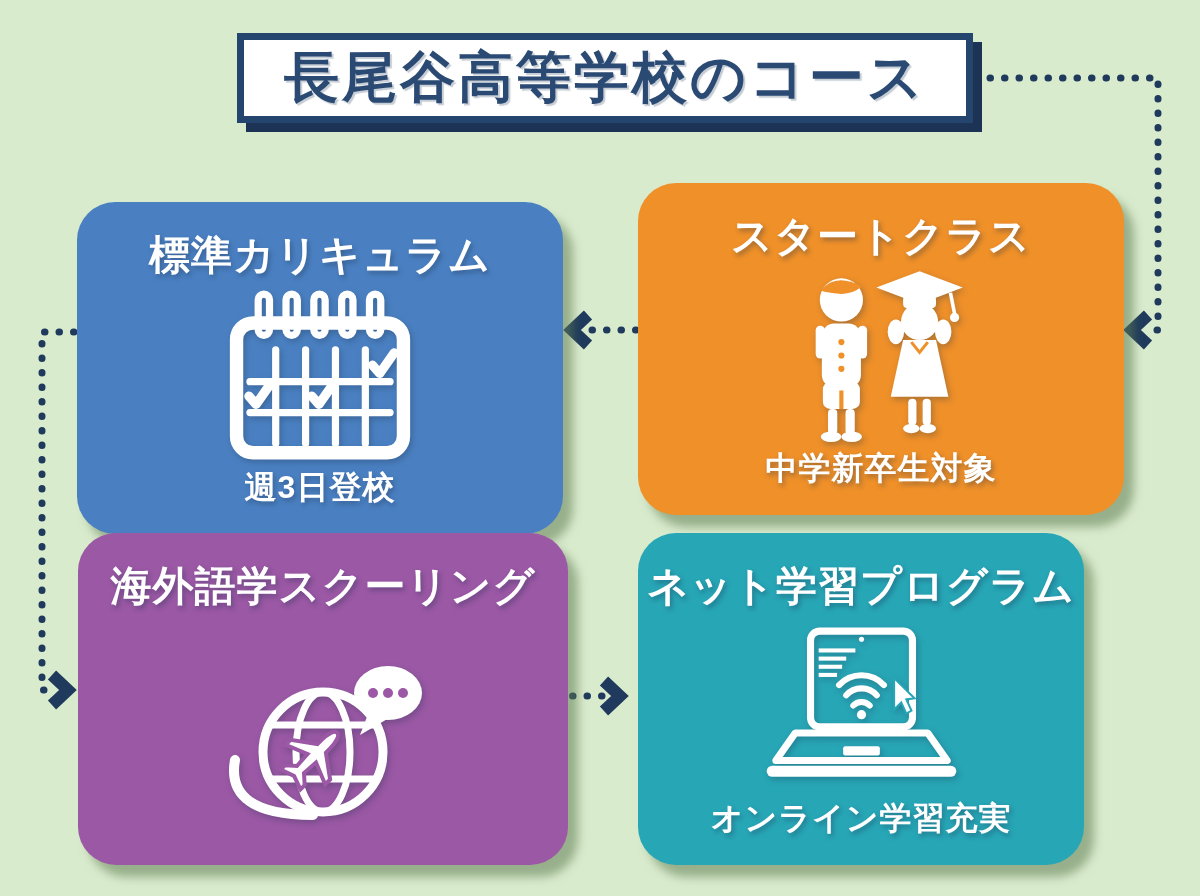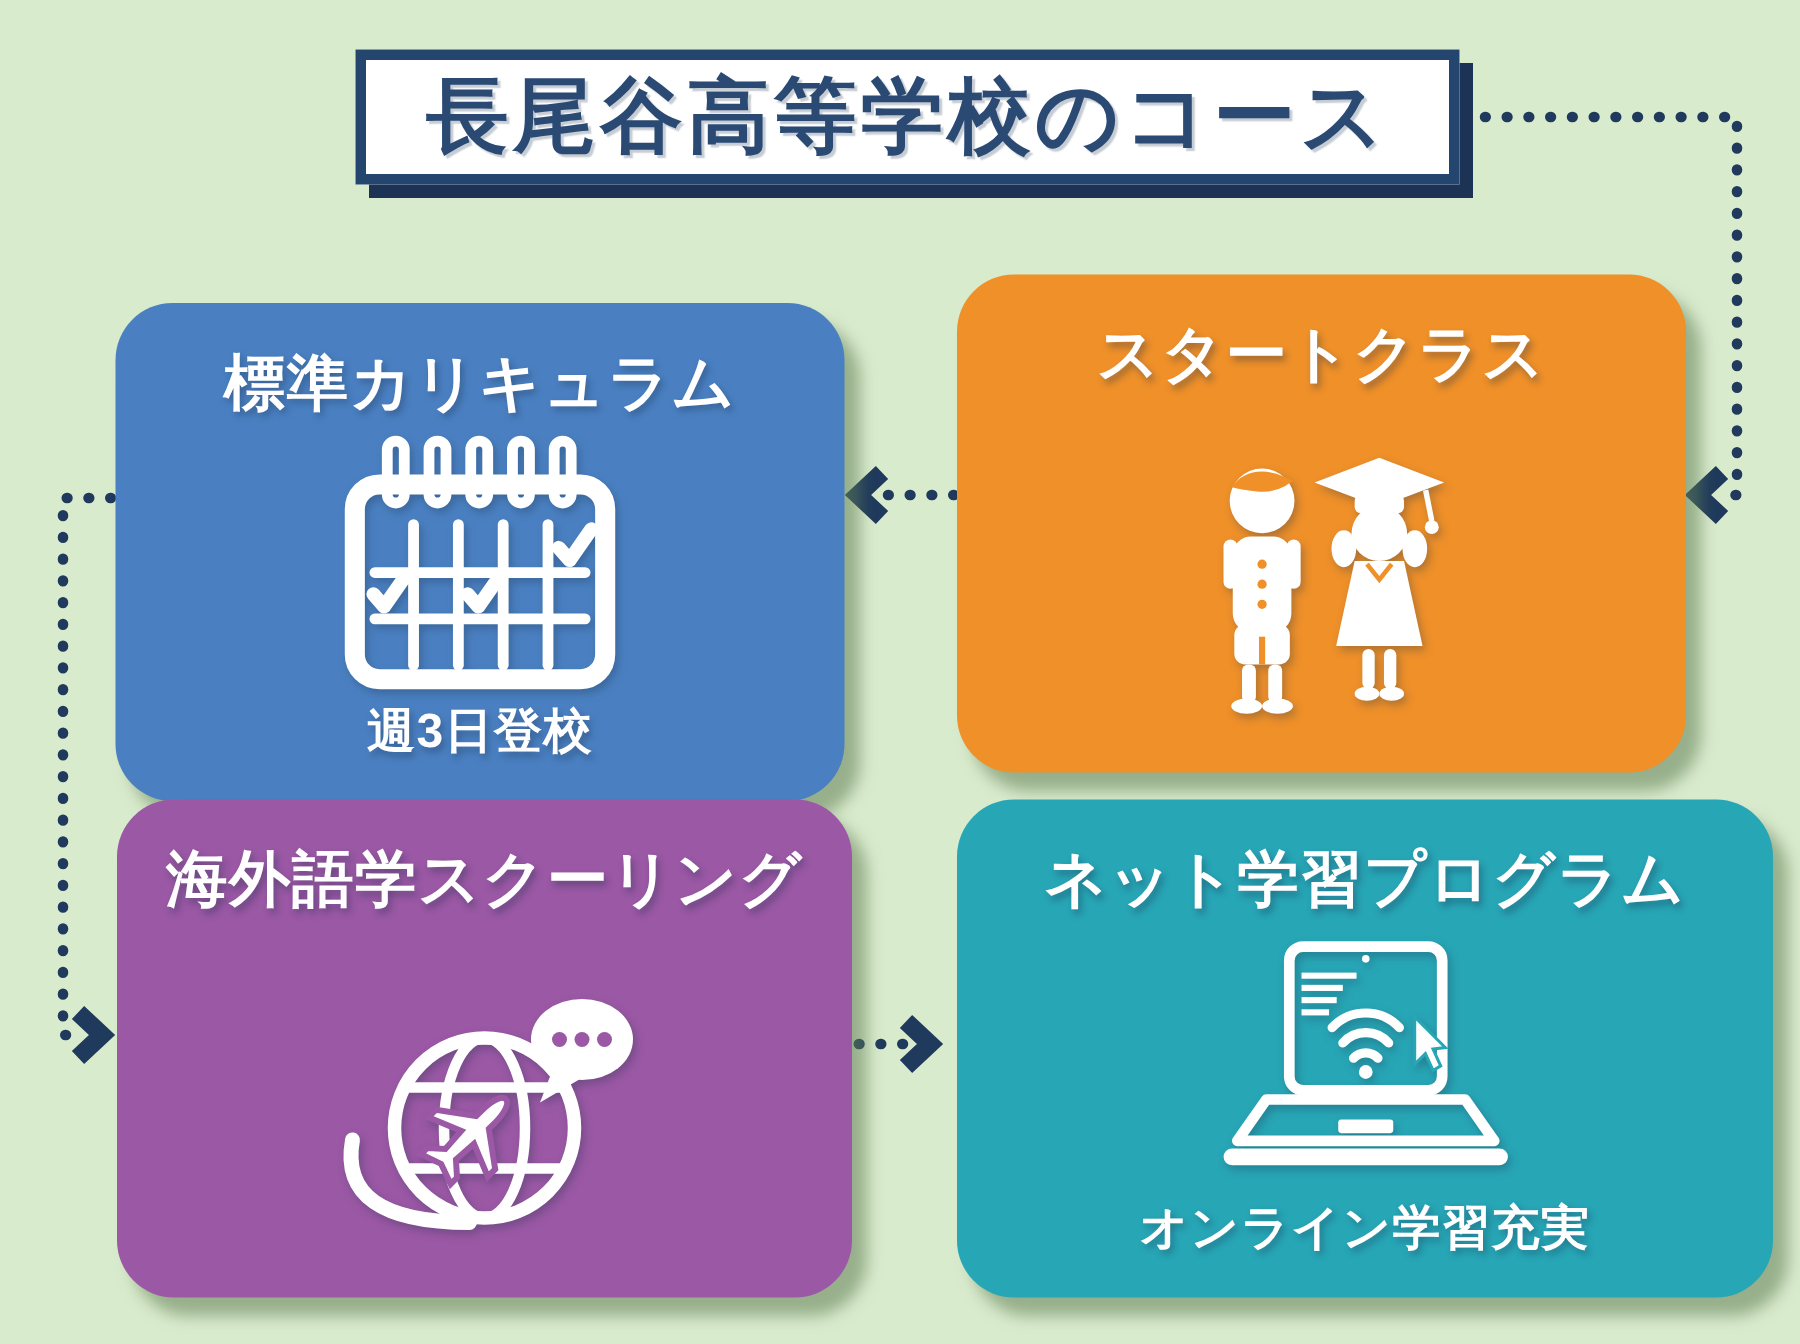--- a/index.html
+++ b/index.html
@@ -50,21 +50,21 @@
     border-radius: 38px;
     box-shadow: 10px 12px 10px rgba(96, 125, 83, 0.55);
     display: flex;
     flex-direction: column;
     align-items: center;
     box-sizing: border-box;
   }
   .card-standard { left: 77px;  top: 163px; margin-top: 39px; }
   .card-start    { left: 638px; top: 163px; margin-top: 20px; }
   .card-overseas { left: 78px;  top: 533px; width: 490px; }
-  .card-net      { left: 638px; top: 533px; width: 544px; }
+  .card-net      { left: 638px; top: 533px; width: 446px; }
 
   .card-title {
     margin-top: 26px;
     font-size: 41px;
     font-weight: bold;
     color: #ffffff;
     letter-spacing: 1px;
     white-space: nowrap;
     text-shadow: 2px 3px 5px rgba(25, 45, 70, 0.38);
   }
@@ -194,20 +194,21 @@
         <ellipse cx="145" cy="64" rx="8" ry="12" fill="#ffffff"></ellipse>
         <circle cx="122" cy="54" r="18" fill="#ffffff"></circle>
         <path d="M106,72 L138,72 L150,127 L94,127 Z" fill="#ffffff"></path>
         <path d="M114,74 L122,84 L130,74" fill="none" stroke="currentColor" stroke-width="3"></path>
         <rect x="111" y="129" width="8" height="26" rx="4" fill="#ffffff"></rect>
         <rect x="125" y="129" width="8" height="26" rx="4" fill="#ffffff"></rect>
         <ellipse cx="114" cy="158" rx="8" ry="4.5" fill="#ffffff"></ellipse>
         <ellipse cx="130" cy="158" rx="8" ry="4.5" fill="#ffffff"></ellipse>
       </svg>
     </div>
+    <div class="card-caption">中学新卒生対象</div>
   </div>
 
   <div class="card card-overseas" style="background-color: rgb(155, 88, 165);">
     <div class="card-title">海外語学スクーリング</div>
     <div class="card-icon" style="color: rgb(155, 88, 165);">
       <svg width="205" height="165" viewBox="0 0 205 165">
 
         <circle cx="102" cy="95" r="60" fill="none" stroke="#ffffff" stroke-width="9"></circle>
         <ellipse cx="102" cy="95" rx="27" ry="60" fill="none" stroke="#ffffff" stroke-width="7"></ellipse>
         <line x1="49" y1="68" x2="155" y2="68" stroke="#ffffff" stroke-width="7"></line>

